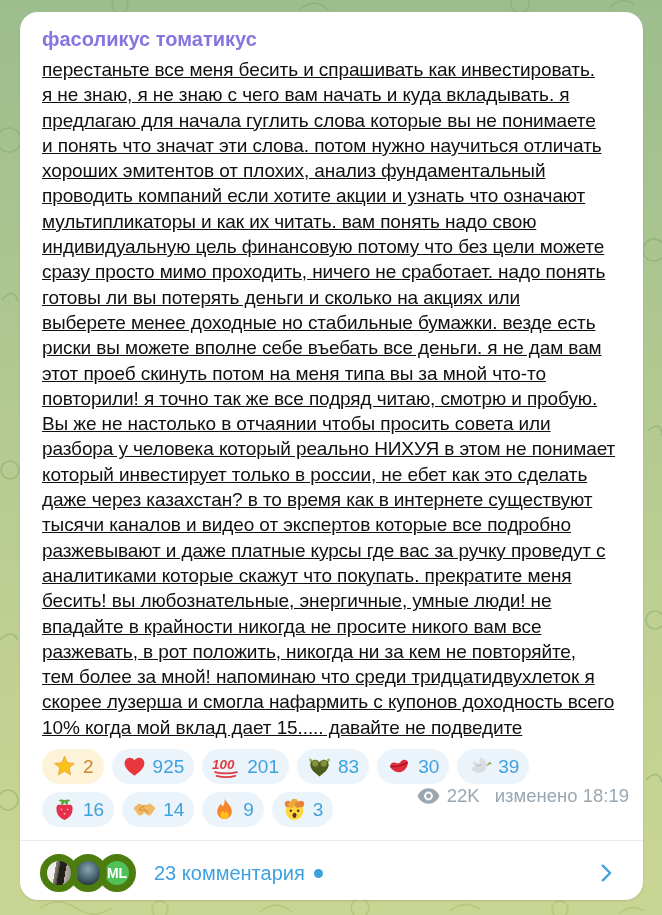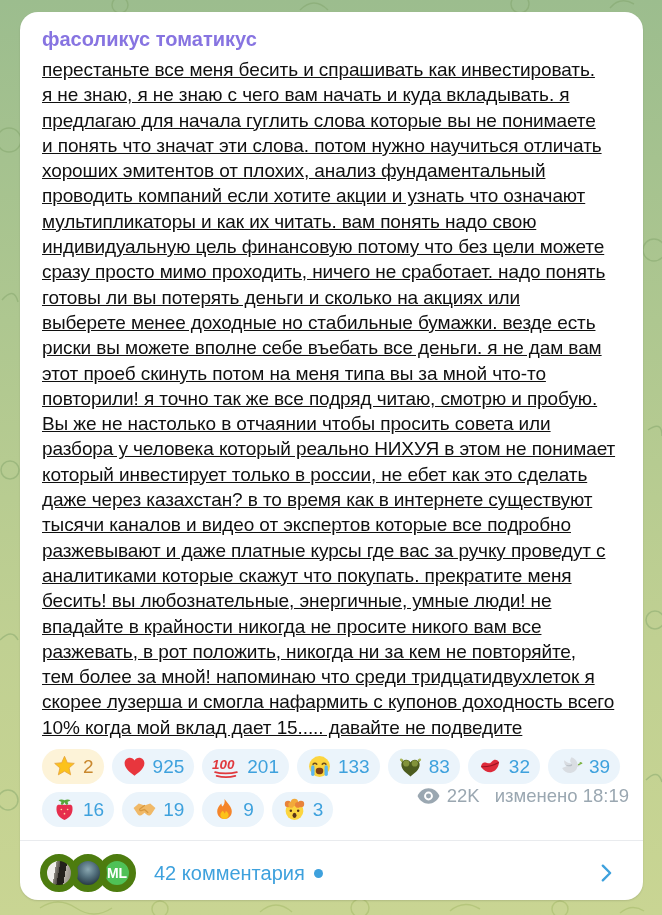--- a/index.html
+++ b/index.html
@@ -146,33 +146,20 @@
         <span class="r-icon wide">
           <svg viewBox="0 0 28 24">
               <text x="0" y="14" font-size="13" font-weight="bold" font-style="italic" fill="#e0393e" font-family="Liberation Sans,sans-serif">100</text>
               <path d="M3 17.5c5 1.6 15 1.6 21 0" stroke="#e0393e" stroke-width="1.7" fill="none" stroke-linecap="round"></path>
               <path d="M4.5 21c5 1.5 13 1.5 18 0" stroke="#e0393e" stroke-width="1.7" fill="none" stroke-linecap="round"></path>
             </svg>
         </span>
         <span class="cnt">201</span>
       </button>
 
-      <button class="pill">
-        <span class="r-icon">
-          <svg viewBox="0 0 24 24">
-              <circle cx="12" cy="12" r="10" fill="#fcd53f"></circle>
-              <path d="M5.6 12.5v7" stroke="#5bb7f0" stroke-width="3.2" stroke-linecap="round"></path>
-              <path d="M18.4 12.5v7" stroke="#5bb7f0" stroke-width="3.2" stroke-linecap="round"></path>
-              <path d="M5.8 9.8c1-1.3 2.6-1.3 3.6 0" stroke="#6b4c1e" stroke-width="1.4" fill="none" stroke-linecap="round"></path>
-              <path d="M14.6 9.8c1-1.3 2.6-1.3 3.6 0" stroke="#6b4c1e" stroke-width="1.4" fill="none" stroke-linecap="round"></path>
-              <rect x="8.4" y="13.2" width="7.2" height="6.2" rx="3" fill="#7b3f12"></rect>
-            </svg>
-        </span>
-        <span class="cnt">133</span>
-      </button>
 
       <button class="pill">
         <span class="r-icon">
           <svg viewBox="0 0 24 24">
               <path d="M5 5.5C3.2 4.2 1.8 5 2.9 7l1.5 2.2z" fill="#97a648"></path>
               <path d="M19 5.5C20.8 4.2 22.2 5 21.1 7l-1.5 2.2z" fill="#97a648"></path>
               <circle cx="3" cy="5.6" r="1.2" fill="#aab75c"></circle>
               <circle cx="21" cy="5.6" r="1.2" fill="#aab75c"></circle>
               <path d="M12 21.5C8.6 18.9 3.2 15.3 3.2 10.4c0-3 2.3-4.9 4.7-4.9 1.7 0 3.2 1 4.1 2.4.9-1.4 2.4-2.4 4.1-2.4 2.4 0 4.7 1.9 4.7 4.9 0 4.9-5.4 8.5-8.8 11.1z" fill="#4c5c1f"></path>
               <circle cx="7.9" cy="9" r="3" fill="#8c9c41" opacity="0.85"></circle>
@@ -184,21 +171,21 @@
 
       <button class="pill">
         <span class="r-icon">
           <svg viewBox="0 0 24 24">
               <g transform="rotate(-14 12 12)">
                 <path d="M3 10C4.5 6.5 7 6 9.5 7.8c1.3.9 1.9 1 2.5 1s1.2-.1 2.5-1C17 6 19.5 6.5 21 10c-2 5.3-6 7.4-9 7.4S5 15.3 3 10z" fill="#de2a3a"></path>
                 <path d="M3.5 10.2c5.5 1.6 11.5 1.6 17 0" stroke="#9c1322" stroke-width="1" fill="none"></path>
               </g>
             </svg>
         </span>
-        <span class="cnt">32</span>
+        <span class="cnt">30</span>
       </button>
 
       <button class="pill">
         <span class="r-icon">
           <svg viewBox="0 0 24 24">
               <path d="M13 3c-2 3-1.5 5 0 6-3 0-5-1-7-3-.5 2.5.6 4.6 2.3 5.8L4 13.5c1.8 3.7 5.6 5.3 9 4.6 2.8-.6 5-2.6 5.5-5.6l3-1.6-2.8-1.1C18.3 6 16 4 13 3z" fill="#d9dde2"></path>
               <path d="M13.5 9.5c-2.5 1.5-4.5 1.5-6.5.5 1.8 2 4.5 2.4 6.5 1z" fill="#b9bfc6"></path>
               <path d="M19.8 10.2l3-1.4" stroke="#7cb342" stroke-width="1.3" stroke-linecap="round"></path>
               <circle cx="21.6" cy="8.6" r="0.9" fill="#7cb342"></circle>
             </svg>
@@ -222,21 +209,21 @@
         <span class="cnt">16</span>
       </button>
 
       <button class="pill">
         <span class="r-icon">
           <svg viewBox="0 0 24 24">
               <path d="M1.5 10.5l5-4.2 5.5 1.9 5.5-1.9 5 4.2-3.8 5.8c-1.4 1.9-3.3 1.9-4.7.5L12 15l-2 1.8c-1.4 1.4-3.3 1.4-4.7-.5z" fill="#f0b968"></path>
               <path d="M12 8.2l-4.2 3c-1 .8-.3 2.1.9 1.8l3.3-.9 3.2 2.7" stroke="#d8993f" stroke-width="1.3" fill="none" stroke-linecap="round"></path>
             </svg>
         </span>
-        <span class="cnt">19</span>
+        <span class="cnt">14</span>
       </button>
 
       <button class="pill">
         <span class="r-icon">
           <svg viewBox="0 0 24 24">
               <path d="M12 1.8c.6 3.5-.4 5.6-2 7.4-.6-.9-.9-1.7-1-3C6.6 8.4 5 11 5 13.6 5 18 8.1 21 12 21s7-3 7-7.4c0-4.7-4.2-7.5-7-11.8z" fill="#f5852a"></path>
               <path d="M12 21c-2.3 0-4-1.6-4-3.8 0-1.7 1-2.8 2.3-4 .9.9 1.4 1.5 1.9 2.6.6-.8.9-1.5 1-2.7 1.7 1.3 2.8 2.6 2.8 4.1 0 2.2-1.7 3.8-4 3.8z" fill="#fcc21b"></path>
             </svg>
         </span>
         <span class="cnt">9</span>
@@ -274,21 +261,21 @@
   </div>
 
   <div class="divider"></div>
 
   <div class="footer">
     <div class="avatars">
       <div class="avatar av1"></div>
       <div class="avatar av2"></div>
       <div class="avatar av3">ML</div>
     </div>
-    <span class="comments-label">42 комментария</span>
+    <span class="comments-label">23 комментария</span>
     <span class="unread-dot"></span>
     <span class="chevron">
       <svg viewBox="0 0 24 24">
           <path d="M8.5 4l8 8-8 8" stroke="#3ea1dd" stroke-width="2.6" fill="none" stroke-linecap="round" stroke-linejoin="round"></path>
         </svg>
     </span>
   </div>
 </div>
 
 </body></html>

